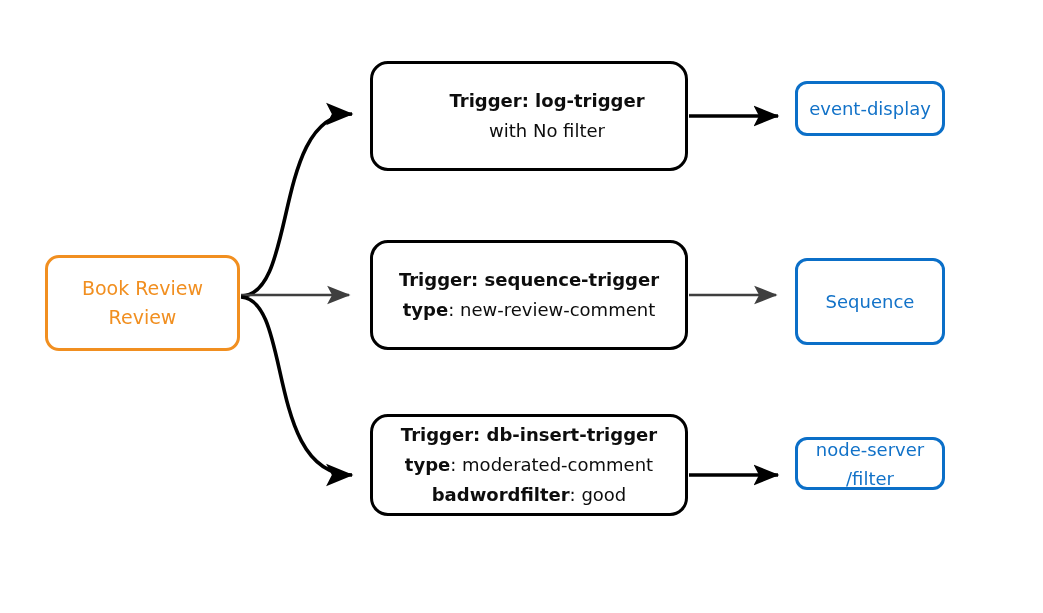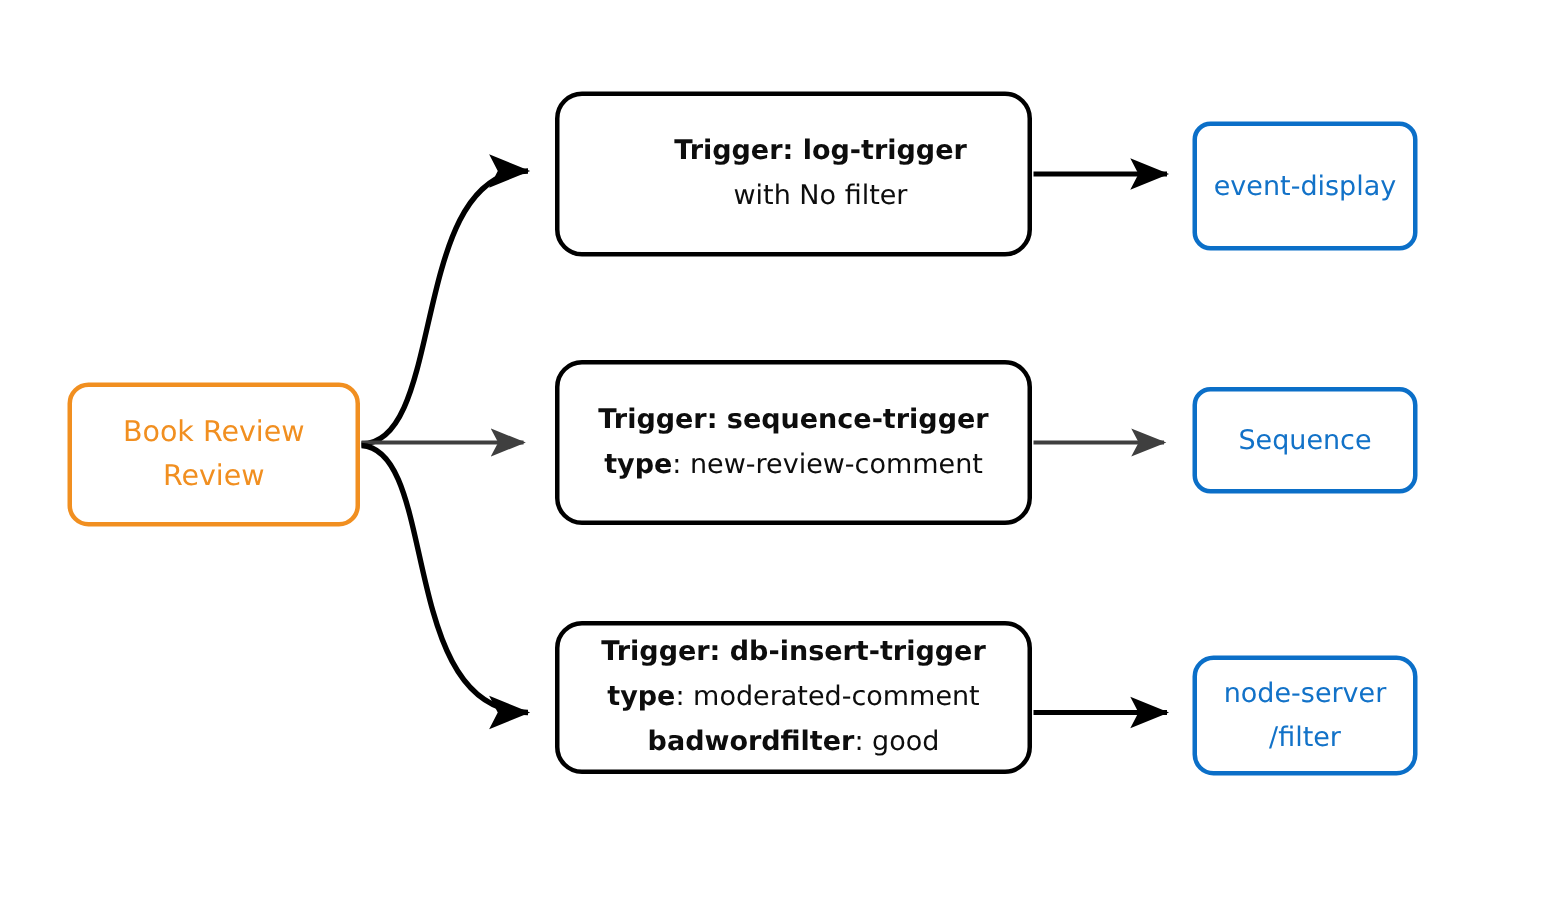--- a/index.html
+++ b/index.html
@@ -72,23 +72,23 @@
   .node-target {
     left: 795px;
     width: 150px;
     border: 3.5px solid #0B6FC8;
     border-radius: 12px;
     color: #1272C8;
     font-size: 18px;
     line-height: 29px;
     font-weight: 400;
   }
-  #node-target-event    { top: 81px;  height: 86px; }
-  #node-target-sequence { top: 258px; height: 71px; }
-  #node-target-node     { top: 437px; height: 80px; border-radius: 14px; }
+  #node-target-event    { top: 81px;  height: 55px; }
+  #node-target-sequence { top: 258px; height: 87px; }
+  #node-target-node     { top: 437px; height: 53px; }
   .node-target .node-line { white-space: nowrap; }
 </style>
 </head>
 <body>
 
 <div id="diagram-canvas">
 
   <svg id="edge-layer" viewBox="0 0 1043 613" width="1043" height="613" xmlns="http://www.w3.org/2000/svg">
     <defs>
       <marker id="arrow-black" markerWidth="9" markerHeight="9" refX="7.2" refY="3.4" orient="auto" markerUnits="strokeWidth">

